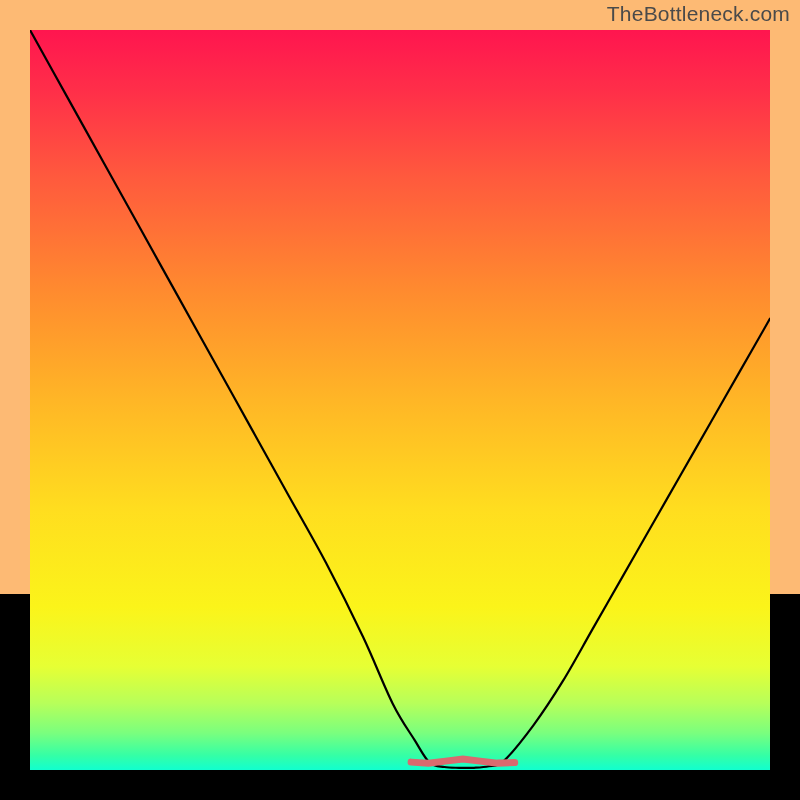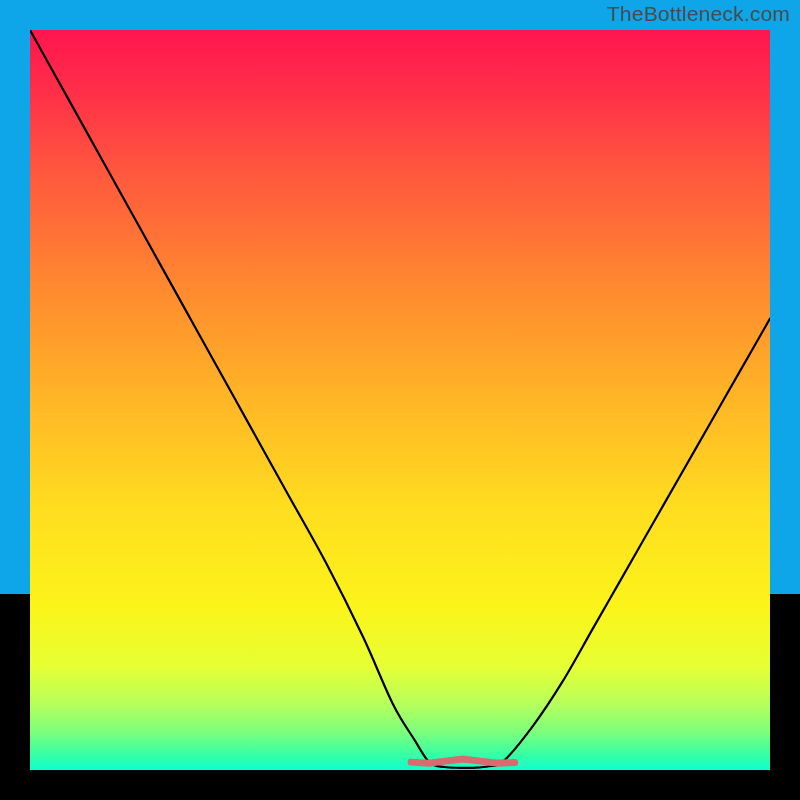--- a/index.html
+++ b/index.html
@@ -8,21 +8,21 @@
     width: 800px;
     height: 800px;
     background: #000;
     overflow: hidden;
     font-family: Arial, Helvetica, sans-serif;
   }
   .frame {
     position: relative;
     width: 800px;
     height: 594px;
-    background: #0ea5e9;
+    background: #fdba74;
   }
   .watermark {
     position: absolute;
     top: 2px;
     right: 10px;
     color: #4a4a4a;
     font-size: 21px;
     font-weight: 500;
     letter-spacing: 0.2px;
     z-index: 3;

